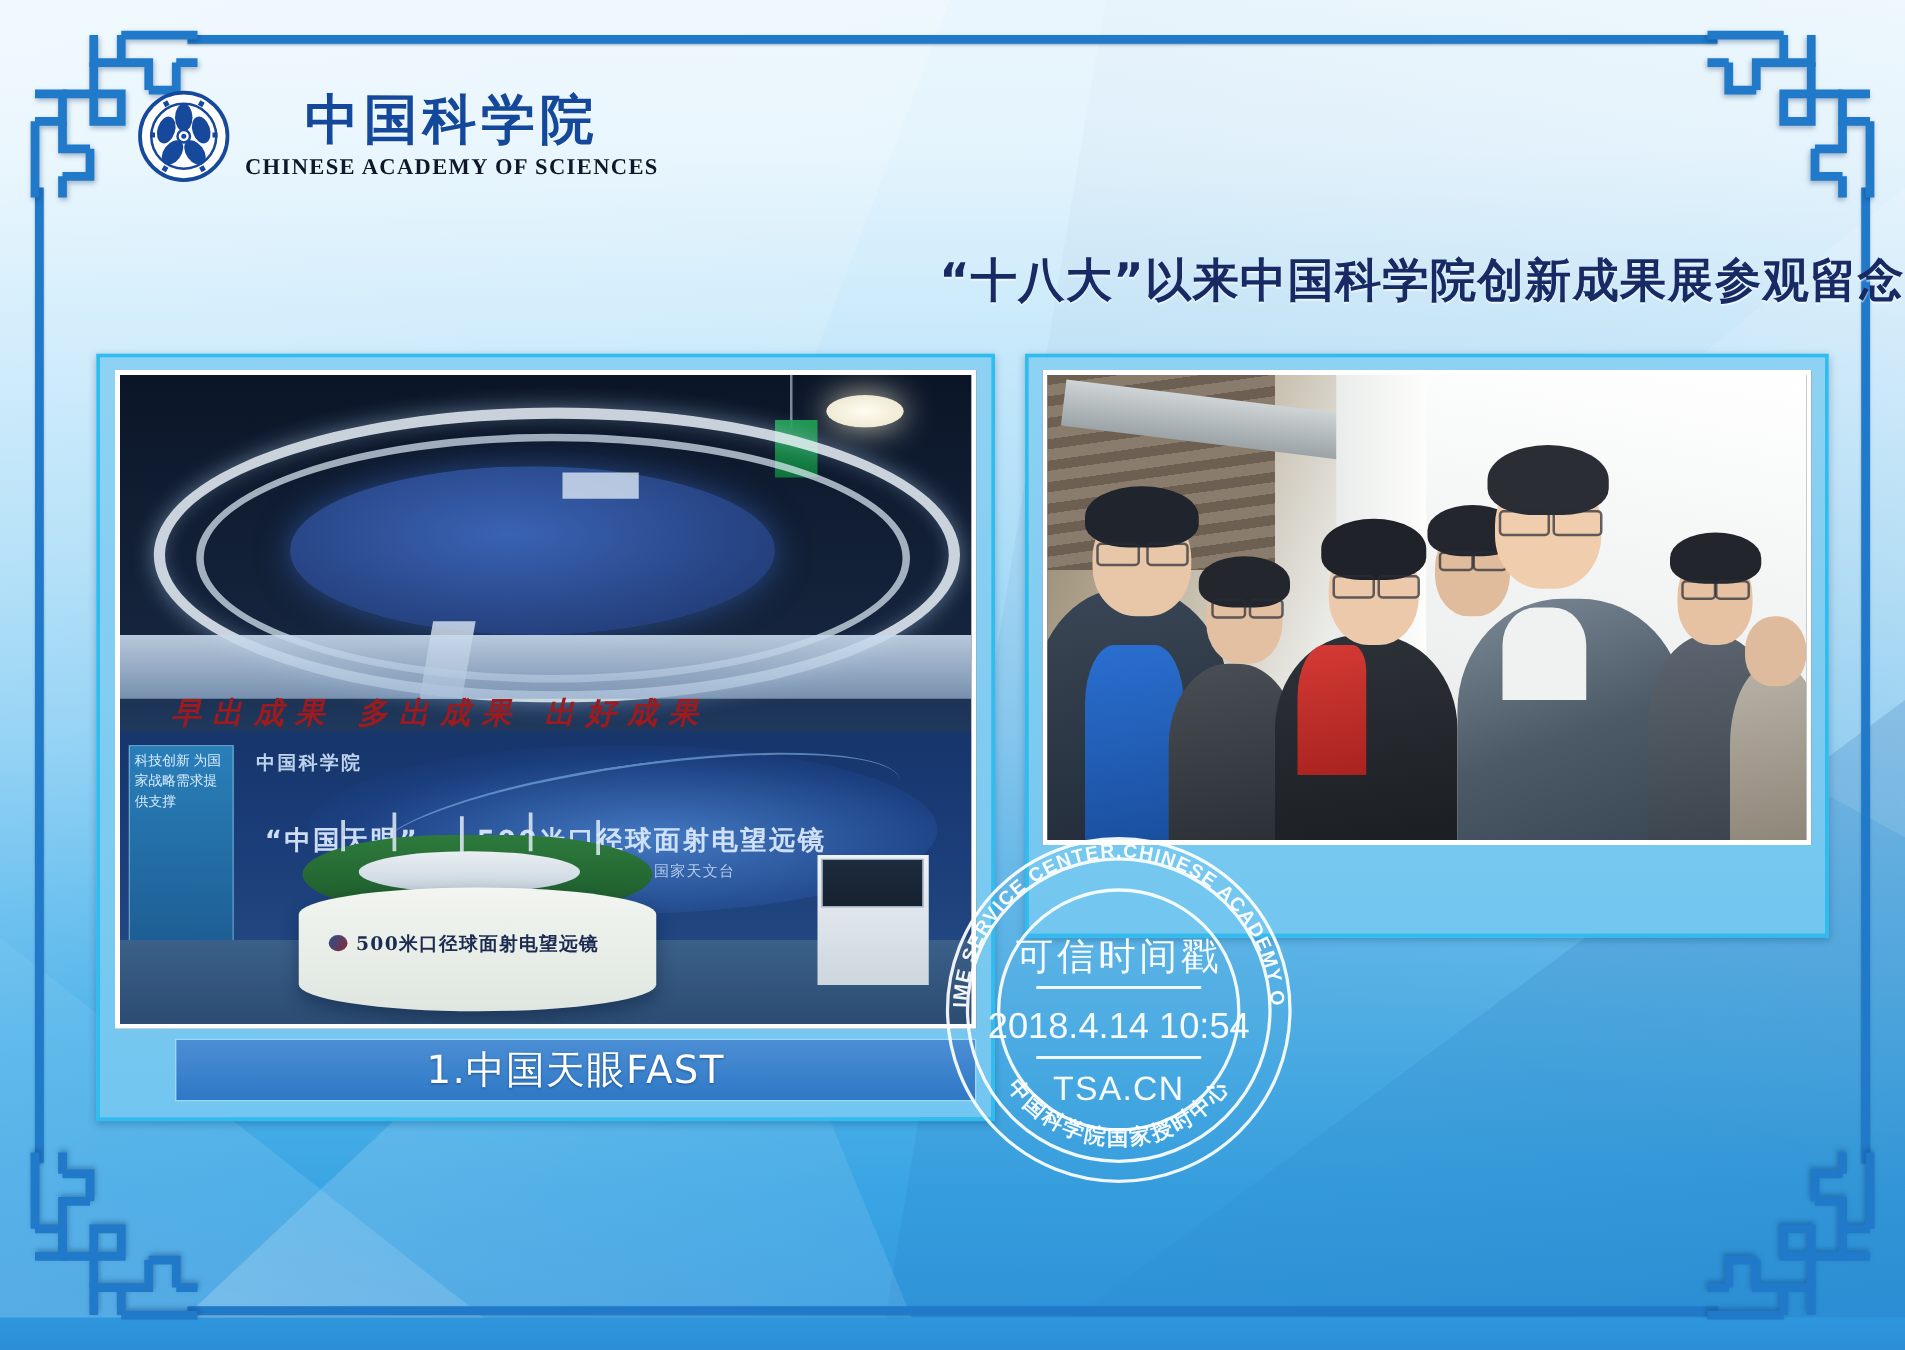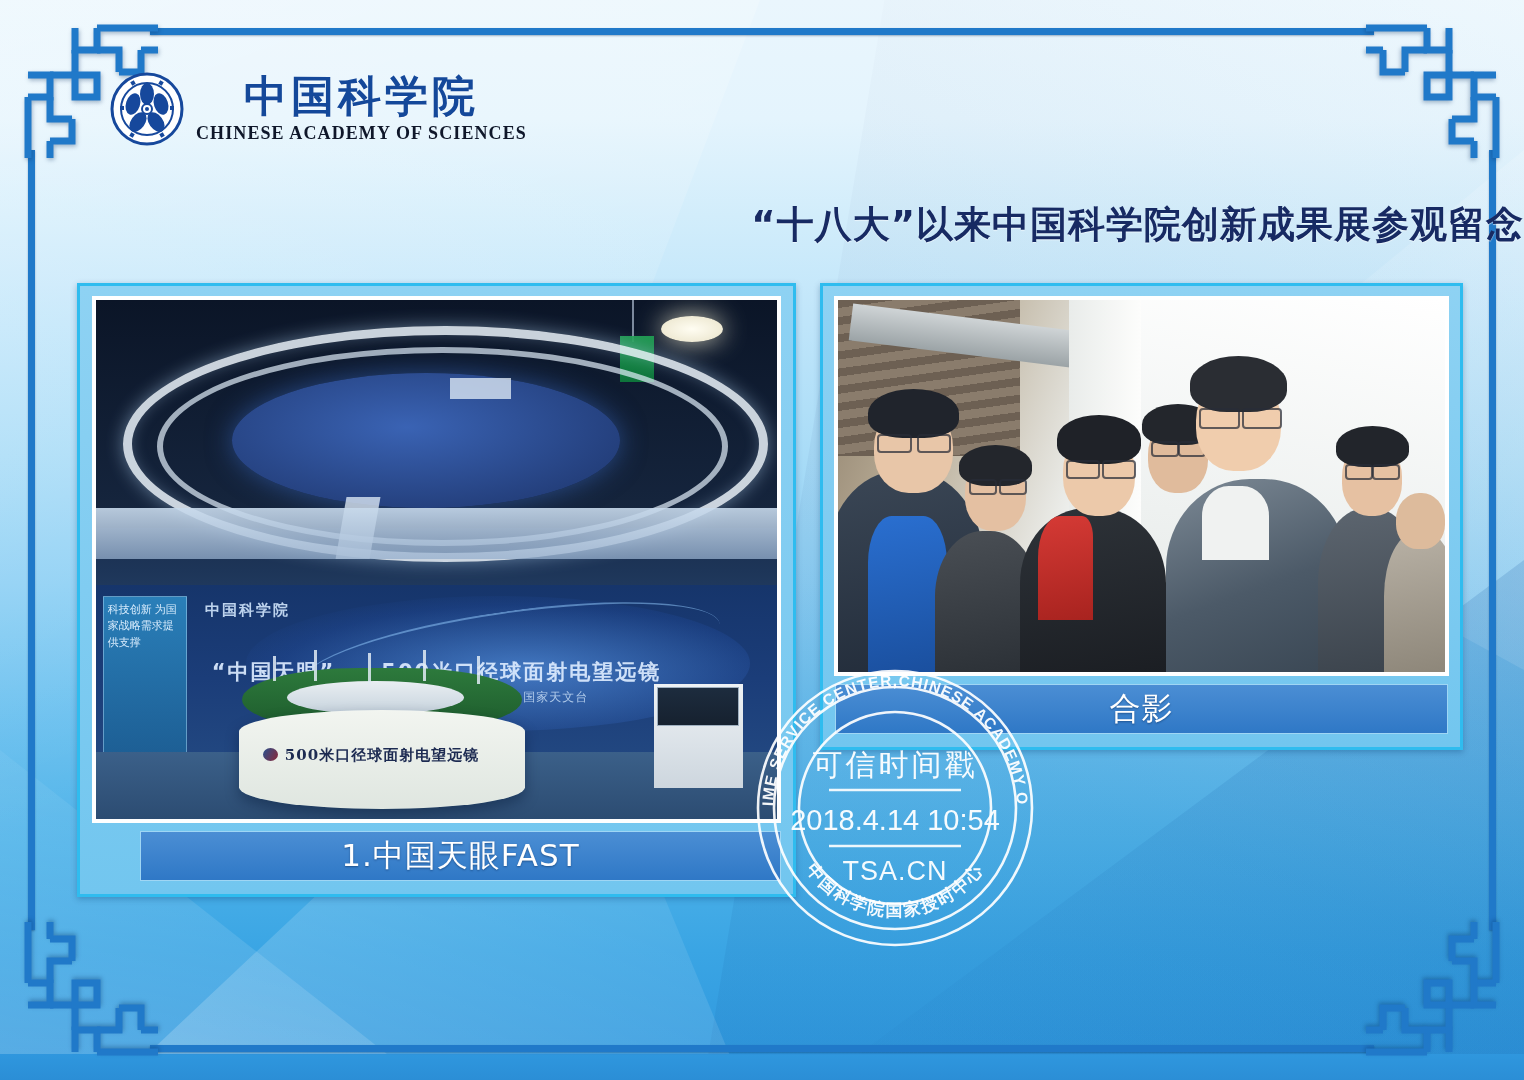--- a/index.html
+++ b/index.html
@@ -310,20 +310,21 @@
         <div class="greensign"></div>
         <div class="ring-outer"></div>
         <div class="ring-mid"></div>
         <div class="dome"></div>
         <div class="strut s1"></div>
         <div class="strut s2"></div>
         <div class="beam"></div>
         <div class="wallpanel"></div>
         <div class="galaxy"></div>
         <div class="galaxy2"></div>
+        <div class="redtext">早出成果  多出成果  出好成果</div>
         <div class="cas-mini">中国科学院</div>
         <div class="side-board">
           <span>科技创新
 为国家战略需求提供支撑</span>
         </div>
         <div class="walltitle">“中国天眼”——500米口径球面射电望远镜</div>
         <div class="wallsub">单位：国家天文台</div>
         <div class="floor"></div>
         <div class="kiosk"></div>
         <div class="kiosk-screen"></div>
@@ -385,21 +386,20 @@
         <div class="person" style="left:79%;top:56%;width:17%;height:44%;background:linear-gradient(170deg,#5d6670,#3b434c);"></div>
         <div class="head" style="left:83%;top:38%;width:10%;height:20%;background:#e6c1a2;"></div>
         <div class="hair" style="left:82%;top:34%;width:12%;height:11%;background:#22252b;"></div>
         <div class="glasses" style="left:83.5%;top:44%;width:4%;height:3.4%;"></div>
         <div class="glasses" style="left:88%;top:44%;width:4%;height:3.4%;"></div>
 
         <div class="person" style="left:90%;top:62%;width:12%;height:38%;background:linear-gradient(170deg,#b9b2a6,#8d8679);"></div>
         <div class="head" style="left:92%;top:52%;width:8%;height:15%;background:#ddbb9c;"></div>
       </div>
     </div>
-    <div class="caption caption-right">合影</div>
   </div>
 
   <div class="seal">
     <svg width="300" height="300" viewBox="0 0 300 300">
       <defs>
         <path id="arcTop" d="M 28 150 A 122 122 0 0 1 272 150"></path>
         <path id="arcBot" d="M 42 150 A 108 108 0 0 0 258 150"></path>
       </defs>
       <g fill="none" stroke="rgba(255,255,255,.92)" stroke-width="2.6">
         <circle cx="150" cy="150" r="137"></circle>

